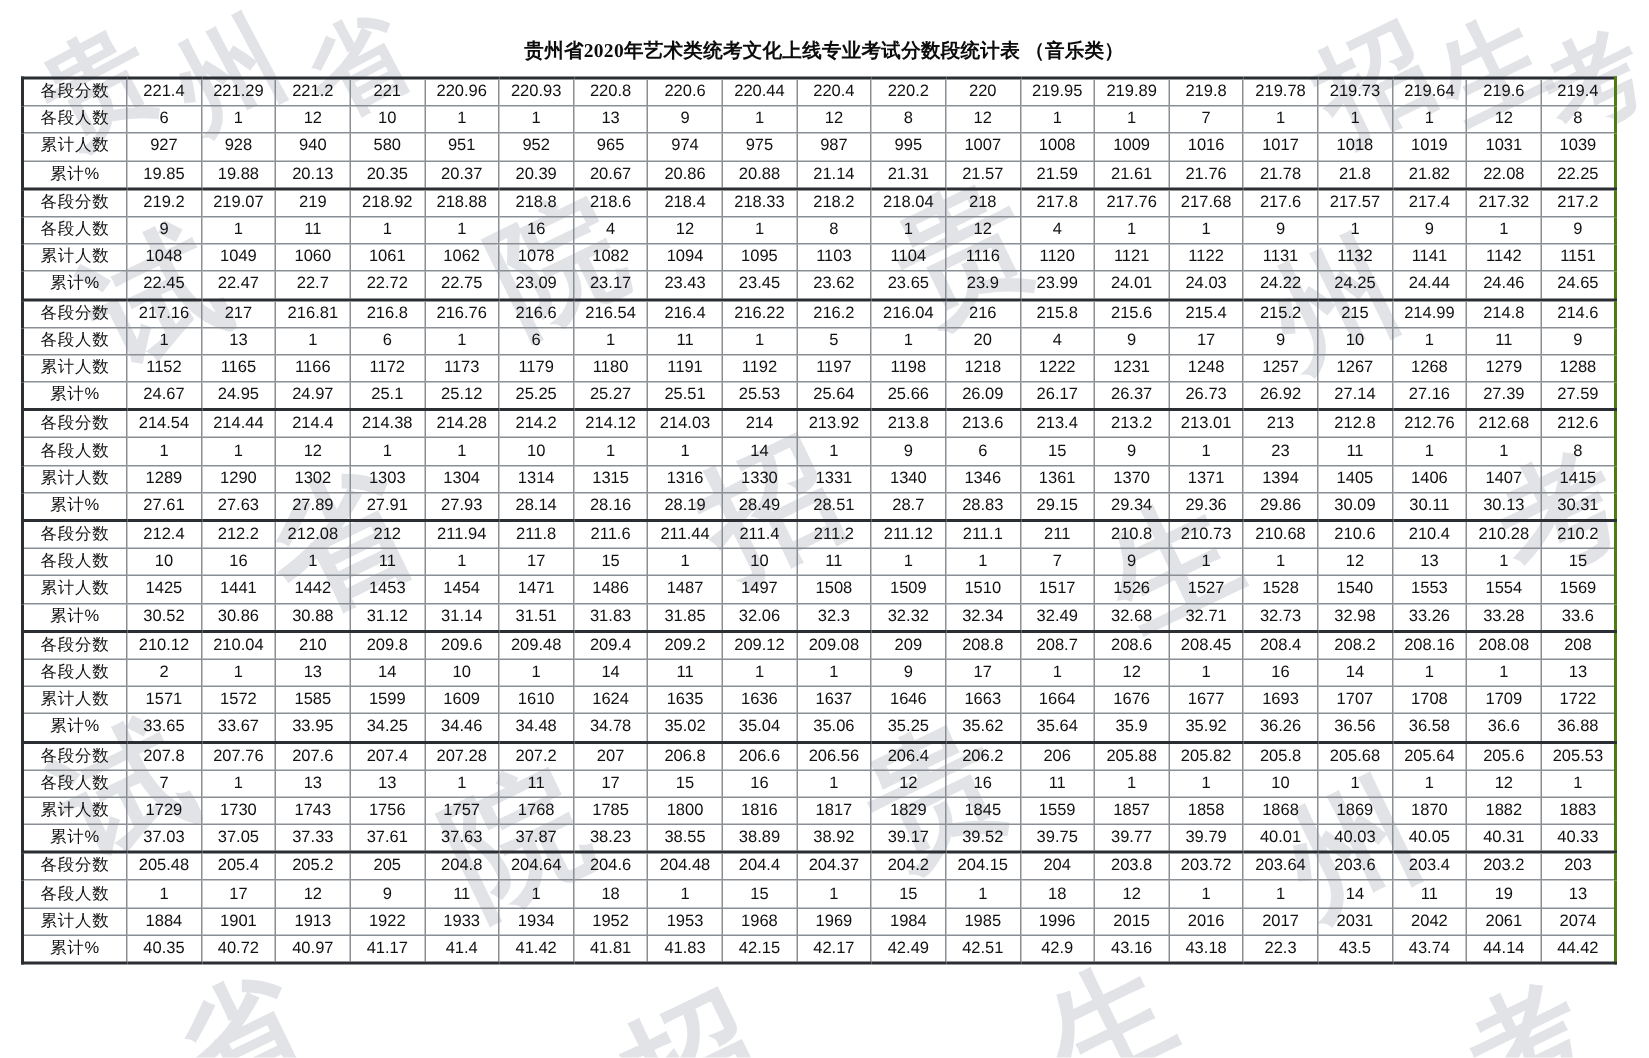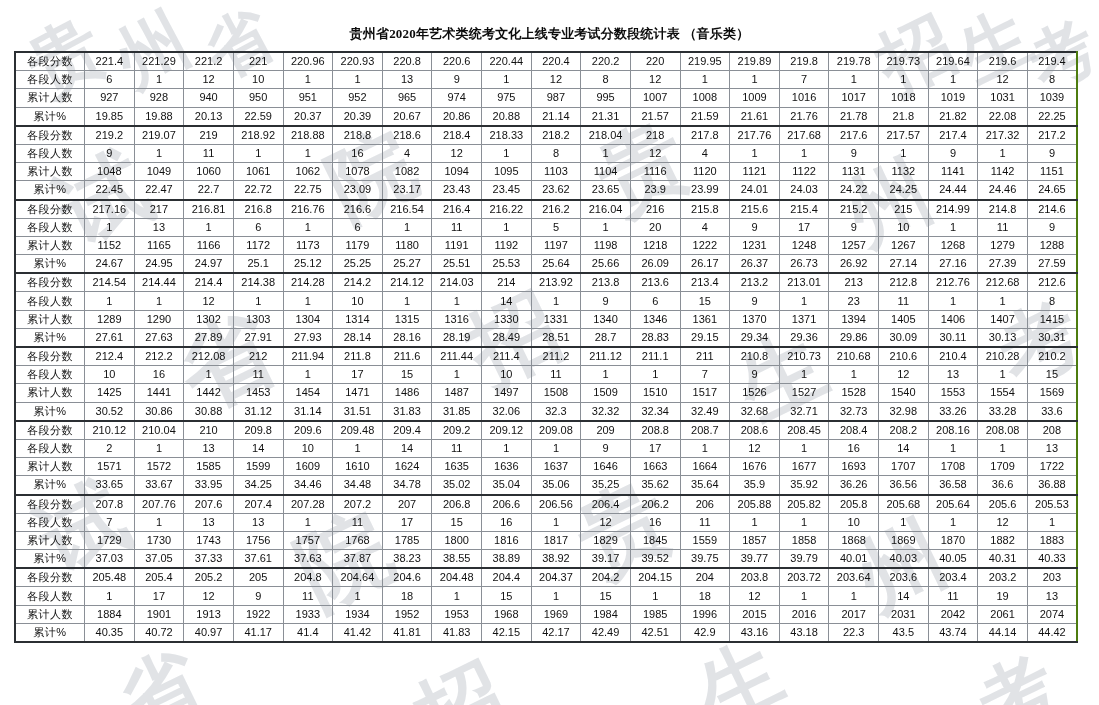--- a/index.html
+++ b/index.html
@@ -178,21 +178,21 @@
             <td>1</td>
             <td>1</td>
             <td>12</td>
             <td>8</td>
           </tr>
           <tr class="row-cum">
             <td class="rowlabel">累计人数</td>
             <td>927</td>
             <td>928</td>
             <td>940</td>
-            <td>950</td>
+            <td>580</td>
             <td>951</td>
             <td>952</td>
             <td>965</td>
             <td>974</td>
             <td>975</td>
             <td>987</td>
             <td>995</td>
             <td>1007</td>
             <td>1008</td>
             <td>1009</td>
@@ -201,21 +201,21 @@
             <td>1018</td>
             <td>1019</td>
             <td>1031</td>
             <td>1039</td>
           </tr>
           <tr class="row-pct block-bottom">
             <td class="rowlabel">累计%</td>
             <td>19.85</td>
             <td>19.88</td>
             <td>20.13</td>
-            <td>22.59</td>
+            <td>20.35</td>
             <td>20.37</td>
             <td>20.39</td>
             <td>20.67</td>
             <td>20.86</td>
             <td>20.88</td>
             <td>21.14</td>
             <td>21.31</td>
             <td>21.57</td>
             <td>21.59</td>
             <td>21.61</td>

